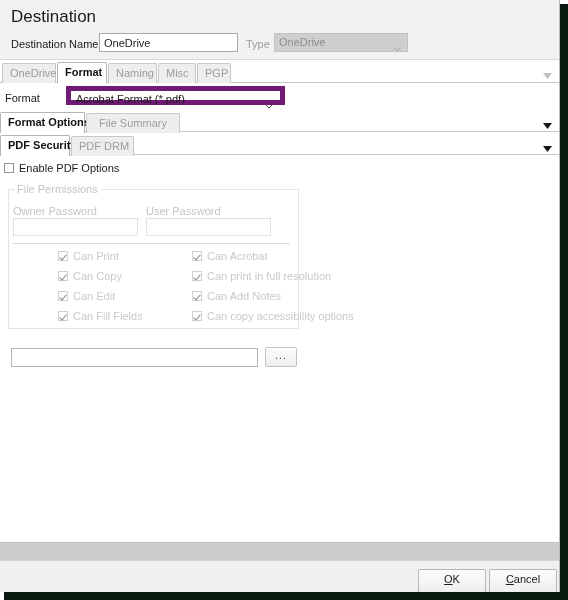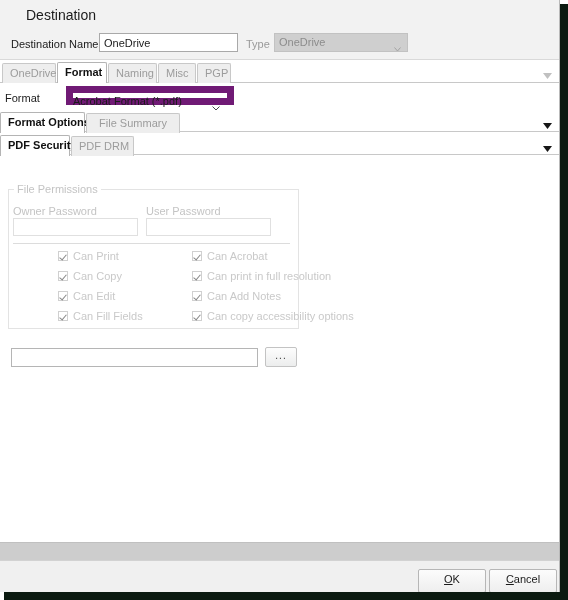--- a/index.html
+++ b/index.html
@@ -67,22 +67,22 @@
   #header-band {
     position: absolute;
     left: 0; top: 0;
     width: 560px; height: 60px;
     background: #f2f2f2;
     border-bottom: 1px solid #d9d9d9;
     box-sizing: border-box;
   }
   #dialog-title {
     position: absolute;
-    left: 26px; top: 7px;
-    font-size: 14px;
+    left: 11px; top: 7px;
+    font-size: 17px;
     color: #1b1b1b;
   }
   #dest-name-label {
     position: absolute;
     left: 11px; top: 38px;
     font-size: 11px;
     color: #1b1b1b;
   }
   #dest-name-input {
     position: absolute;
@@ -163,27 +163,28 @@
   
   #format-label {
     position: absolute;
     left: 5px; top: 92px;
     font-size: 11px;
     color: #1b1b1b;
   }
   #format-select {
     position: absolute;
     left: 66px; top: 86px;
-    width: 168px; height: 19px;
-    box-sizing: border-box;
-    border: 7px solid #701a75;
+    width: 219px; height: 19px;
+    box-sizing: border-box;
+    border: 5px solid #701a75;
     background: #ffffff;
     color: #1b1b1b;
     font-size: 11px;
     line-height: 17px;
+    padding-left: 5px;
   }
   #format-select .chev {
     position: absolute;
     right: 7px; top: 6px;
     width: 8px; height: 5px;
   }
 
   
   .tabrow {
     position: absolute;
@@ -404,20 +405,23 @@
   <div class="tabrow" id="tabrow-pdf-security">
     <div class="tab active" style="left:0px;  width:70px;"><span>PDF Security</span></div>
     <div class="tab" style="left:71px; width:63px;"><span>PDF DRM</span></div>
     <span class="arrow-btn">
       <svg width="9" height="6" viewBox="0 0 9 6">
           <path d="M0 0 L9 0 L4.5 6 Z" fill="#161616"></path>
         </svg>
     </span>
   </div>
 
+  <div id="enable-pdf-row">
+    <span class="cb"></span><span class="cb-label">Enable PDF Options</span>
+  </div>
 
   <div id="file-permissions-group"></div>
   <div id="file-permissions-legend">File Permissions</div>
 
   <div class="pw-label" id="owner-pw-label">Owner Password</div>
   <input class="pw-input" id="owner-pw-input" type="password" disabled="" value="" style="">
 
   <div class="pw-label" id="user-pw-label">User Password</div>
   <input class="pw-input" id="user-pw-input" type="password" disabled="" value="" style="">
 

